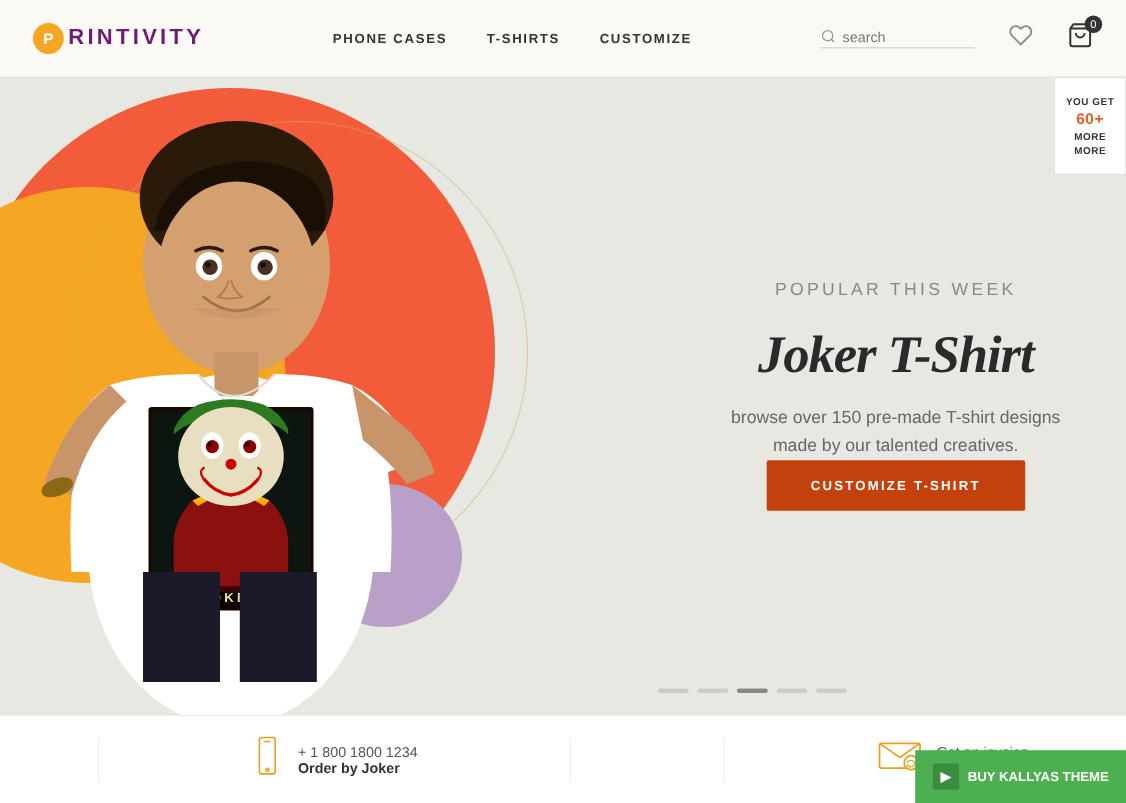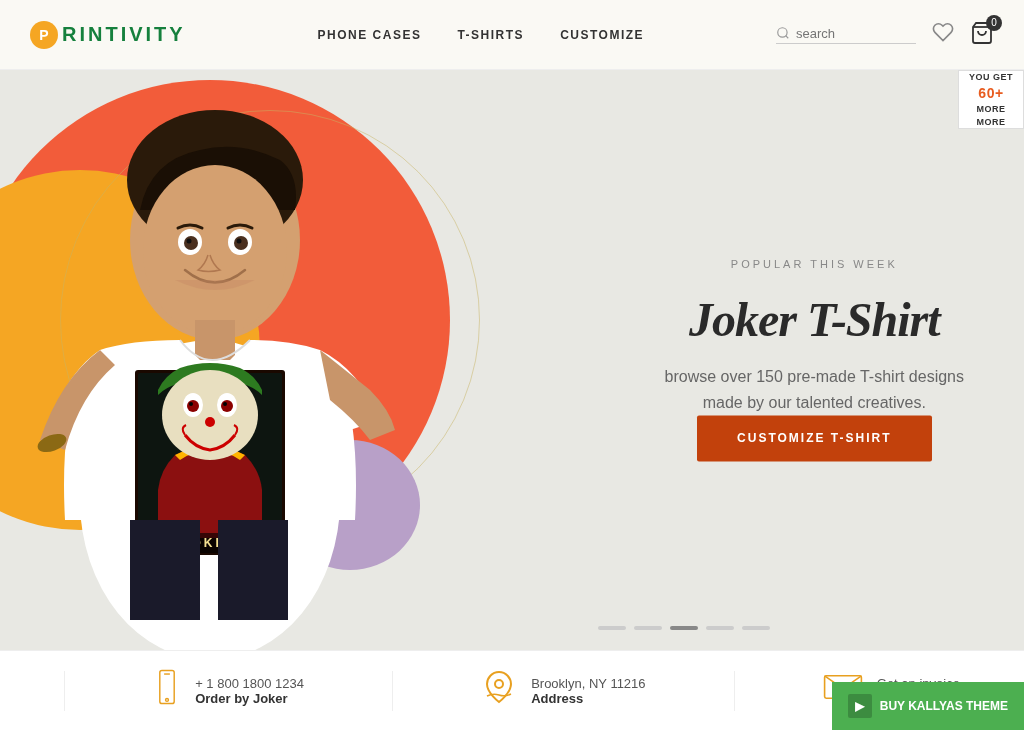--- a/index.html
+++ b/index.html
@@ -27,40 +27,40 @@
       background: #f5a623;
       border-radius: 50%;
       display: flex; align-items: center; justify-content: center;
       font-weight: bold; color: #fff; font-size: 14px;
       margin-right: 2px;
     }
     .logo-text {
       font-size: 20px;
       font-weight: 700;
       letter-spacing: 3px;
-      color: #15803d;
+      color: #701a75;
       text-transform: uppercase;
     }
     .nav {
       display: flex;
       gap: 36px;
       align-items: center;
     }
     .nav-item {
       font-size: 12px;
       font-weight: 700;
       letter-spacing: 1.5px;
       color: #333;
       text-transform: uppercase;
       cursor: pointer;
     }
     .header-right {
       display: flex;
       align-items: center;
-      gap: 16px;
+      gap: 31px;
     }
     .search-wrap {
       display: flex;
       align-items: center;
       border-bottom: 1px solid #ccc;
       padding-bottom: 2px;
     }
     .search-icon-svg {
       color: #999;
       margin-right: 6px;
@@ -135,21 +135,21 @@
     
     .hero-content {
       position: absolute;
       right: 60px;
       top: 50%;
       transform: translateY(-50%);
       text-align: center;
       max-width: 420px;
     }
     .popular-label {
-      font-size: 11px;
+      font-size: 16px;
       letter-spacing: 3px;
       color: #888;
       text-transform: uppercase;
       margin-bottom: 26px;
     }
     .hero-title {
       font-family: 'Georgia', serif;
       font-size: 48px;
       line-height: 1.0;
       color: #2a2a2a;
@@ -190,21 +190,21 @@
       background: #ccc;
     }
     .dot.active { background: #888; }
 
     
     .demo-badge {
       position: absolute;
       top: 0; right: 0;
       background: #fff;
       border: 1px solid #ddd;
-      padding: 0 10px;
+      padding: 15px 10px;
       font-size: 9px;
       font-weight: 700;
       text-align: center;
       line-height: 1.4;
       color: #333;
       letter-spacing: 0.5px;
       z-index: 20;
     }
 
     
@@ -434,33 +434,20 @@
         <circle cx="14" cy="43" r="2"></circle>
       </svg>
     </div>
     <div class="info-text-block">
       <div class="info-line1">+ 1 800 1800 1234</div>
       <div class="info-line2">Order by Joker</div>
     </div>
   </div>
   <div class="info-divider"></div>
 
-  <div class="info-item">
-    <div class="info-icon">
-      <svg width="36" height="36" viewBox="0 0 36 36" fill="none" stroke="#e8a020" stroke-width="2">
-        <path d="M18 3 C11 3 6 9 6 15 C6 24 18 33 18 33 C18 33 30 24 30 15 C30 9 25 3 18 3 Z"></path>
-        <circle cx="18" cy="15" r="4"></circle>
-        <path d="M6 27 Q12 24 18 26 Q24 28 30 25" stroke="#e8a020" stroke-width="1.5" fill="none"></path>
-      </svg>
-    </div>
-    <div class="info-text-block">
-      <div class="info-line1">Brooklyn, NY 11216</div>
-      <div class="info-line2">Address</div>
-    </div>
-  </div>
   <div class="info-divider"></div>
 
   <div class="info-item">
     <div class="info-icon">
       <svg width="40" height="36" viewBox="0 0 50 36" fill="none" stroke="#e8a020" stroke-width="2">
         <rect x="2" y="4" width="46" height="28" rx="2"></rect>
         <polyline points="2,4 25,20 48,4"></polyline>
         <circle cx="38" cy="26" r="8" fill="white" stroke="#e8a020"></circle>
         <path d="M33 26 Q36 22 40 24 Q44 26 40 30 Q36 32 33 28" fill="none" stroke="#e8a020" stroke-width="1.5"></path>
       </svg>

